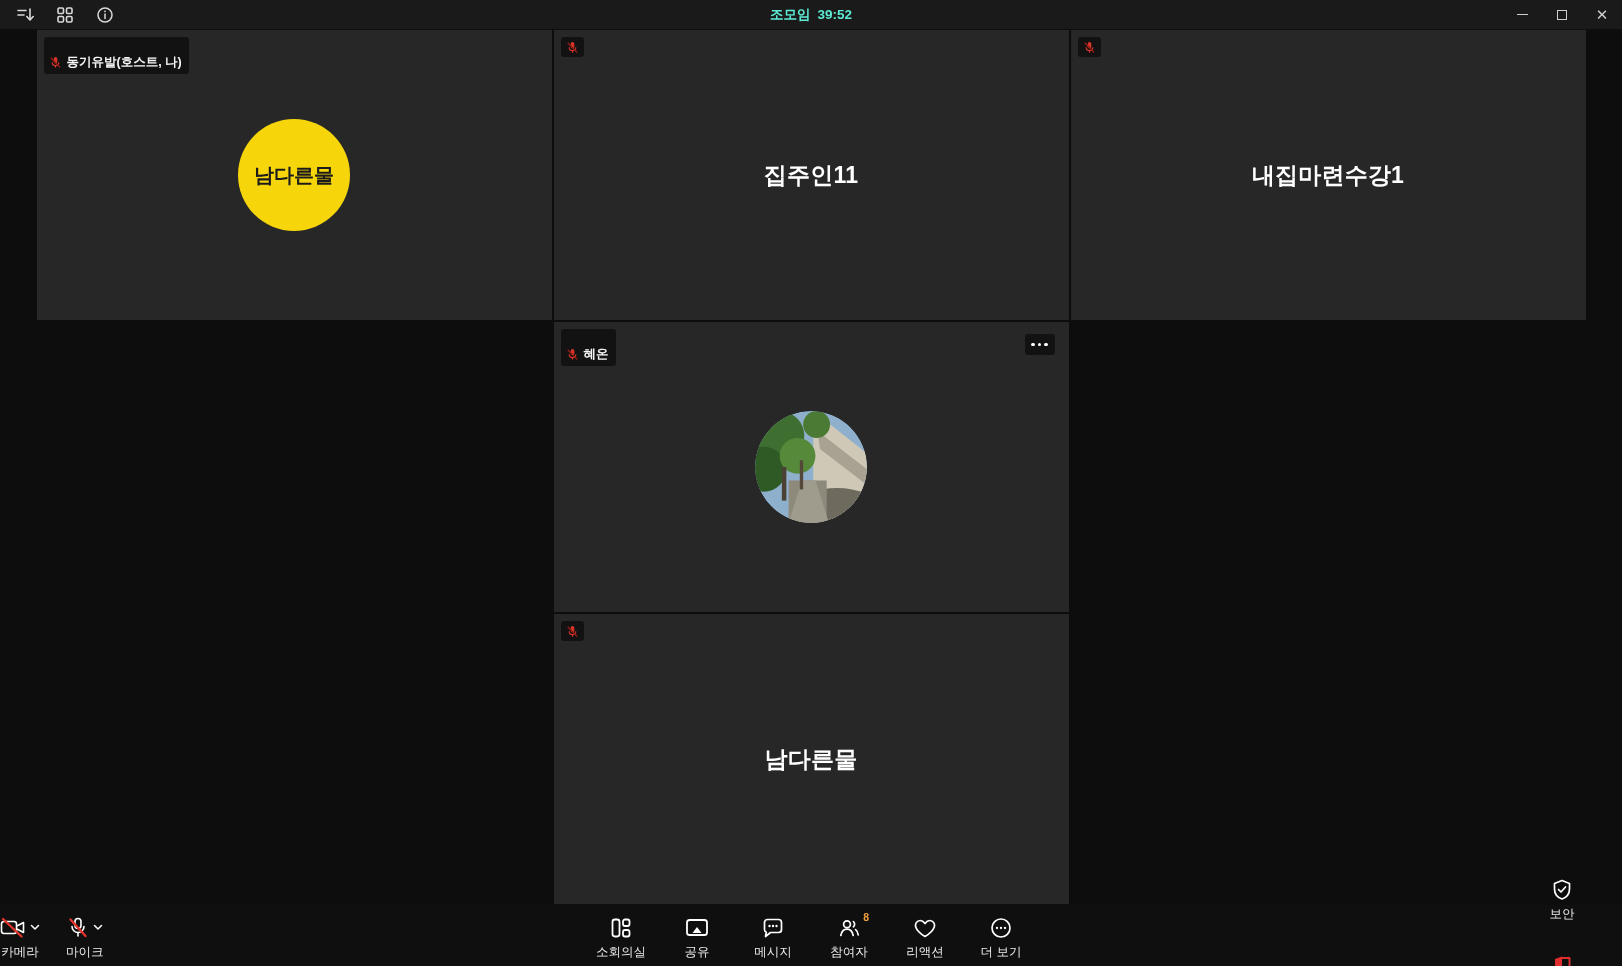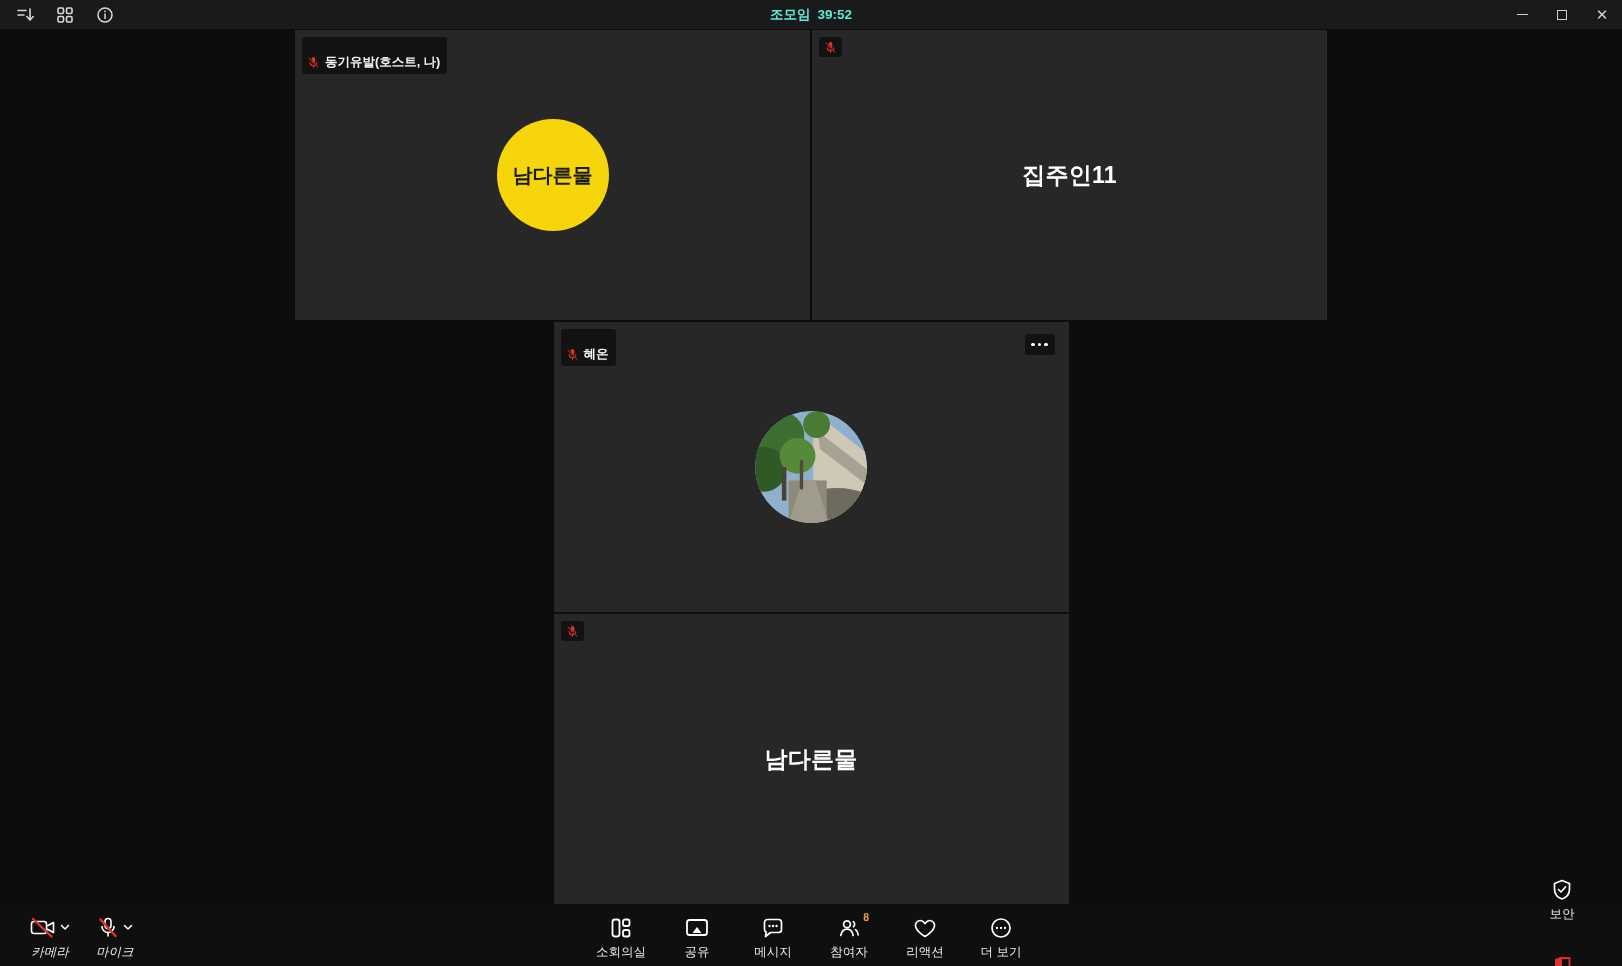--- a/index.html
+++ b/index.html
@@ -50,21 +50,21 @@
   .photo-circle svg { width:112px; height:112px; display:block; }
 
   .tile-more { position:absolute; top:12px; right:14px; width:30px; height:21px;
                background:rgba(16,16,16,0.88); border-radius:3px;
                display:flex; align-items:center; justify-content:center; gap:3px; }
   .tile-more i { width:3.5px; height:3.5px; border-radius:50%; background:#fff; display:block; }
 
   
   .toolbar { position:relative; height:61px; background:#0f0f0f;
              display:flex; align-items:center; }
-  .tbar-left { display:flex; align-items:flex-start; gap:26px; padding-left:30px; z-index:2;font-style:italic; }
+  .tbar-left { display:flex; align-items:flex-start; gap:26px; z-index:2; }
   .tbar-center { position:absolute; left:0; right:0; top:0; bottom:0;
                  display:flex; align-items:center; justify-content:center; gap:24px; }
   .tbar-right { margin-left:auto; display:flex; gap:26px; padding-right:34px; z-index:2;flex-direction:column; }
 
   .tool-btn { display:flex; flex-direction:column; align-items:center; justify-content:center;
               gap:3px; min-width:52px; padding-top:4px; }
   .tool-btn .ic { height:26px; display:flex; align-items:center; justify-content:center;
                   position:relative; }
   .tool-btn .lbl { color:#ececec; font-size:12.5px; }
   .tool-btn.leave .lbl { color:#e02d2d; font-weight:600; }
@@ -150,20 +150,34 @@
           <line x1="7" y1="10.6" x2="7" y2="12.6" stroke="#d63629" stroke-width="1.2"></line>
           <line x1="1.8" y1="1.8" x2="12" y2="12.4" stroke="#8f1d14" stroke-width="1.5"></line>
         </svg>
 
       </div>
       <div class="center-wrap">
         <span class="center-name">집주인11</span>
       </div>
     </div>
 
+    <div class="tile">
+      <div class="chip icon-only">
+        <svg width="13" height="13" viewBox="0 0 14 14">
+          <rect x="5" y="1.2" width="4" height="6.6" rx="2" fill="#d63629"></rect>
+          <path d="M3.4 6.8a3.6 3.6 0 0 0 7.2 0" stroke="#d63629" stroke-width="1.2" fill="none"></path>
+          <line x1="7" y1="10.6" x2="7" y2="12.6" stroke="#d63629" stroke-width="1.2"></line>
+          <line x1="1.8" y1="1.8" x2="12" y2="12.4" stroke="#8f1d14" stroke-width="1.5"></line>
+        </svg>
+
+      </div>
+      <div class="center-wrap">
+        <span class="center-name">내집마련수강1</span>
+      </div>
+    </div>
   </div>
 
   <div class="vrow">
 
     <div class="tile">
       <div class="chip">
         <svg width="13" height="13" viewBox="0 0 14 14">
           <rect x="5" y="1.2" width="4" height="6.6" rx="2" fill="#d63629"></rect>
           <path d="M3.4 6.8a3.6 3.6 0 0 0 7.2 0" stroke="#d63629" stroke-width="1.2" fill="none"></path>
           <line x1="7" y1="10.6" x2="7" y2="12.6" stroke="#d63629" stroke-width="1.2"></line>

